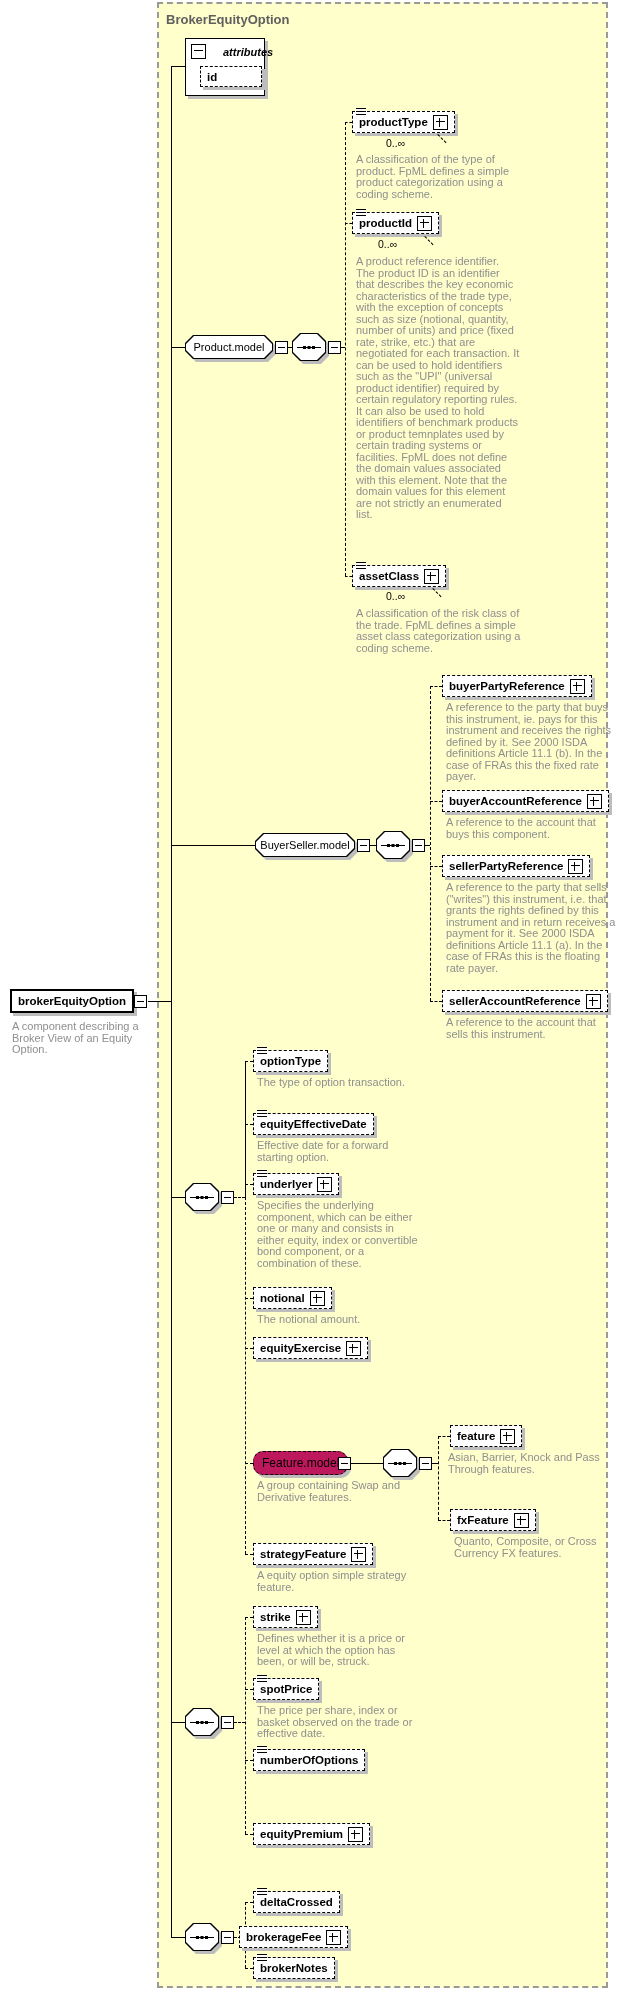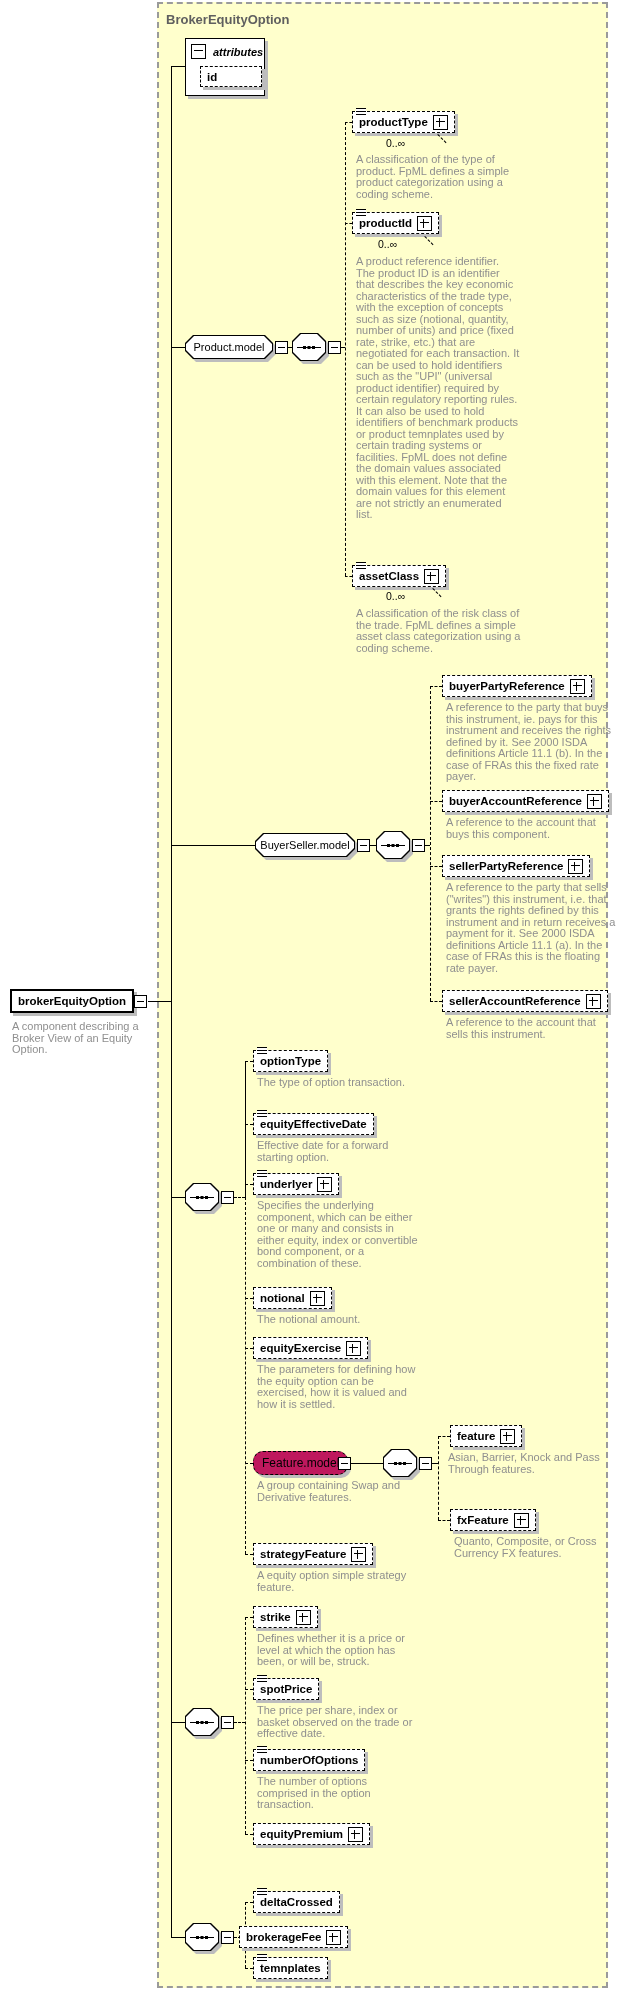--- a/index.html
+++ b/index.html
@@ -41,21 +41,21 @@
   .seqdots{position:relative;width:24px;height:1px;background:#000;}
   .seqdots::before{content:"";position:absolute;width:3px;height:3px;left:6px;top:-1px;background:#000;
         box-shadow:4.5px 0 0 #000,9px 0 0 #000;}
   
   .moct{position:absolute;height:22px;border:1px dashed #000;border-radius:10px;background:#be185d;
         box-shadow:3px 3px 0 #bdbdbd;display:flex;align-items:center;padding:0 8px;
         font-size:12px;white-space:nowrap;box-sizing:content-box;}
   
   .attrs{position:absolute;left:185px;top:38px;width:78px;height:56px;background:#fff;
          border:1px solid #000;box-shadow:3px 3px 0 #bdbdbd;}
-  .attrs-hd{position:absolute;left:5px;top:5px;display:flex;align-items:center;gap:7px;}
+  .attrs-hd{position:absolute;left:5px;top:5px;display:flex;align-items:center;gap:17px;}
   .attrs-hd .minus-inline{width:13px;height:13px;border:1px solid #000;position:relative;background:#fff;}
   .attrs-hd .minus-inline::before{content:"";position:absolute;left:2px;right:2px;top:5px;height:1px;background:#000;}
   .attrs-hd .alabel{font-size:11px;font-style:italic;font-weight:bold;color:#000;}
   .idbox{position:absolute;left:14px;top:27px;width:48px;height:19px;border:1px dashed #000;background:#fff;
          box-shadow:3px 3px 0 #bdbdbd;display:flex;align-items:center;padding:0 6px;
          font-size:11.5px;font-weight:bold;}
   
   .hl{position:absolute;height:0;border-top:1px solid #000;}
   .vl{position:absolute;width:0;border-left:1px solid #000;}
   .hd{position:absolute;height:0;border-top:1px dashed #000;}
@@ -238,21 +238,20 @@
   <div class="ebox" style="left:253px;top:1287px">
     <span class="lbl">notional</span>
     <span class="plus"></span>
   </div>
   <div class="desc" style="left:257px;top:1314px;width:150px">The notional amount.</div>
 
   <div class="ebox" style="left:253px;top:1337px">
     <span class="lbl">equityExercise</span>
     <span class="plus"></span>
   </div>
-  <div class="desc" style="left:257px;top:1364px;width:160px">The parameters for defining how the equity option can be exercised, how it is valued and how it is settled.</div>
 
   <div class="moct" style="left:253px;top:1451px">
     <span>Feature.model</span>
   </div>
   <span class="minusbox" style="left:338px;top:1457px"></span>
   <div class="hl" style="left:351px;top:1463px;width:32px"></div>
   <div class="octwrap" style="left:383px;top:1449px;width:34px;height:28px">
     <div class="oct-sh"></div>
     <div class="oct-b">
         <div class="oct-i">
@@ -310,21 +309,20 @@
   <div class="ebox" style="left:253px;top:1678px">
     <span class="stack"></span>
     <span class="lbl">spotPrice</span>
   </div>
   <div class="desc" style="left:257px;top:1705px;width:162px">The price per share, index or basket observed on the trade or effective date.</div>
 
   <div class="ebox" style="left:253px;top:1749px">
     <span class="stack"></span>
     <span class="lbl">numberOfOptions</span>
   </div>
-  <div class="desc" style="left:257px;top:1776px;width:152px">The number of options comprised in the option transaction.</div>
 
   <div class="ebox" style="left:253px;top:1823px">
     <span class="lbl">equityPremium</span>
     <span class="plus"></span>
   </div>
 
   <div class="octwrap" style="left:185px;top:1923px;width:34px;height:28px">
     <div class="oct-sh"></div>
     <div class="oct-b">
         <div class="oct-i">
@@ -344,16 +342,16 @@
     <span class="lbl">deltaCrossed</span>
   </div>
 
   <div class="ebox" style="left:239px;top:1926px">
     <span class="lbl">brokerageFee</span>
     <span class="plus"></span>
   </div>
 
   <div class="ebox" style="left:253px;top:1957px">
     <span class="stack"></span>
-    <span class="lbl">temnplates</span>
+    <span class="lbl">brokerNotes</span>
   </div>
 
 </div>
 
 </body></html>

